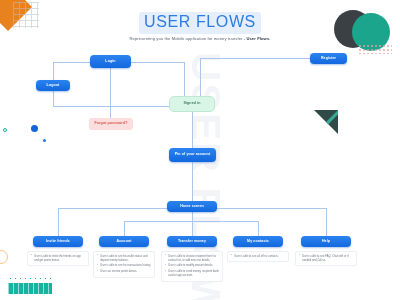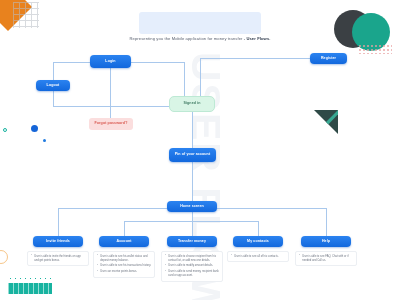--- a/index.html
+++ b/index.html
@@ -171,20 +171,21 @@
   <div class="deco dots-bl"></div>
   <div class="deco bars-bl"></div>
   <div class="deco dot-blue-a"></div>
   <div class="deco dot-blue-b"></div>
   <div class="deco dot-teal-s"></div>
   <div class="deco ring-bl"></div>
 
   <div class="watermark">USER FLOW</div>
 
   <div class="title-band"></div>
+  <div class="title-text">USER FLOWS</div>
   <div class="subtitle">
     <span>Representing you the Mobile application for money transfer - </span><b>User Flows.</b>
   </div>
 
   <div class="line v" style="left:110px; top:68px; height:52px;"></div>
 
   <div class="line h" style="left:53px; top:62px; width:37px;"></div>
   <div class="line v" style="left:53px; top:62px; height:44px;"></div>
   <div class="line h" style="left:53px; top:106px; width:130px;"></div>
 

